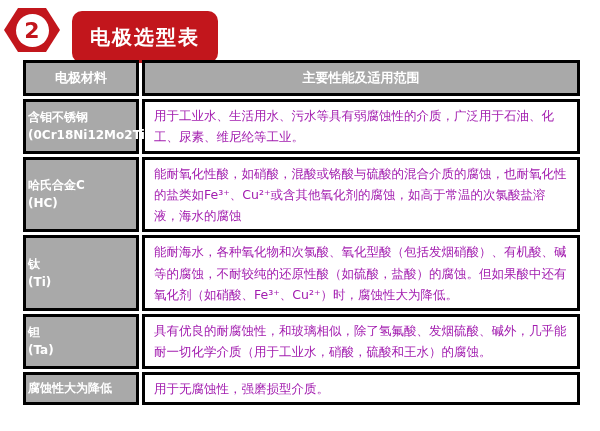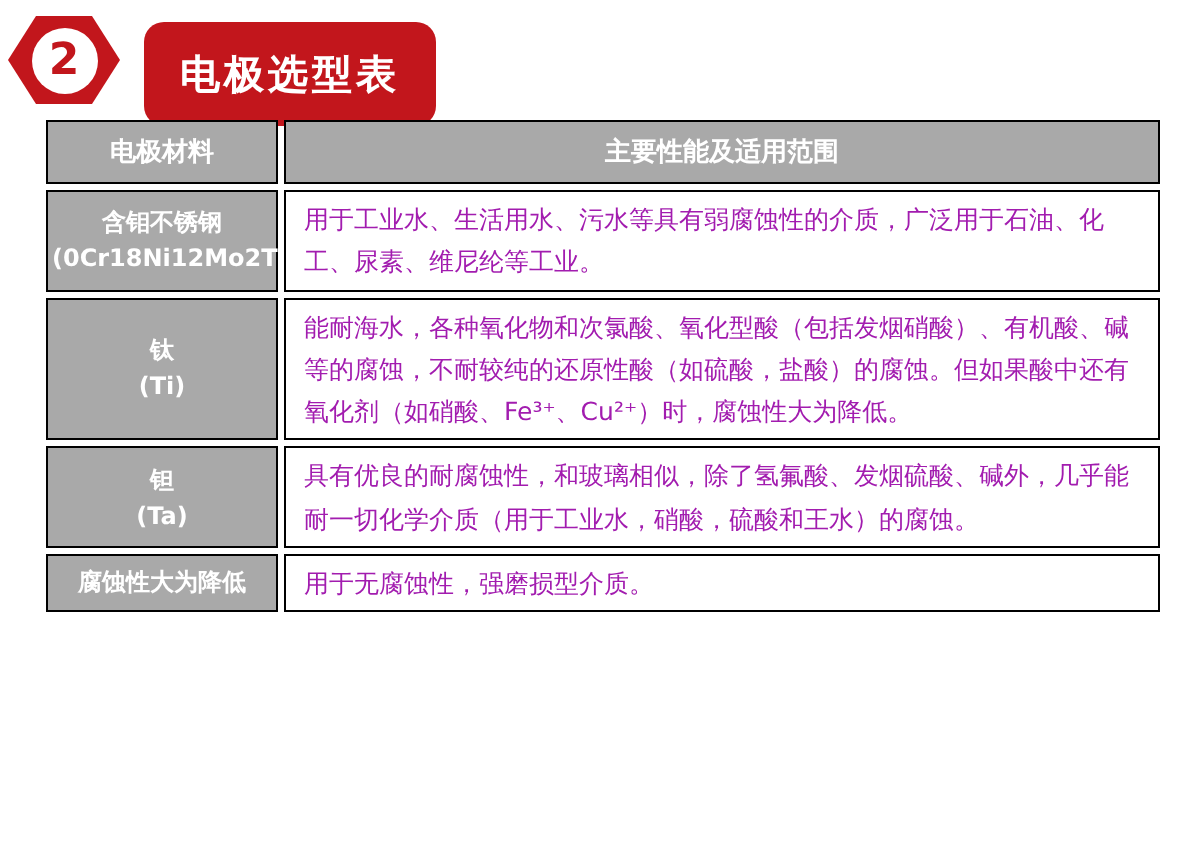--- a/index.html
+++ b/index.html
@@ -24,28 +24,28 @@
     color: #ffffff; font-size: 20px; font-weight: bold; letter-spacing: 2px;
     display: flex; align-items: center; justify-content: center;
     padding: 0 18px; border: none;
   }
 
   table.selection-table {
     position: absolute; left: 20px; top: 57px; width: 563px;
     border-collapse: separate; border-spacing: 3px;
     table-layout: fixed;
   }
-  .selection-table th, .selection-table td { border: 1px solid #000000; }
+  .selection-table th, .selection-table td { border: 3px solid #000000; }
   .selection-table th {
     background: var(--cellgray); color: #ffffff;
     font-size: 13px; font-weight: bold; padding: 6px 4px; text-align: center;
   }
   col.c-material { width: 116px; }
   td.material-cell {
-    background: var(--cellgray); color: #ffffff; text-align: center;
+    background: var(--cellgray); color: #ffffff; 
     font-size: 12px; font-weight: bold; padding: 4px 2px; line-height: 1.5;
     vertical-align: middle;
   }
   td.material-cell span { display: block; }
   td.desc-cell {
     background: #ffffff; color: #a21caf; font-size: 12.5px;
     line-height: 1.7; padding: 3px 9px; text-align: left;
     vertical-align: middle;
   }
 </style>
@@ -73,20 +73,27 @@
   <tbody>
   <tr>
     <td class="material-cell">
       <span>含钼不锈钢</span>
       <span>(0Cr18Ni12Mo2Ti)</span>
     </td>
     <td class="desc-cell">用于工业水、生活用水、污水等具有弱腐蚀性的介质，广泛用于石油、化工、尿素、维尼纶等工业。</td>
   </tr>
 
 
+  <tr>
+    <td class="material-cell">
+      <span>哈氏合金C</span>
+      <span>(HC)</span>
+    </td>
+    <td class="desc-cell">能耐氧化性酸，如硝酸，混酸或铬酸与硫酸的混合介质的腐蚀，也耐氧化性的盐类如Fe³⁺、Cu²⁺或含其他氧化剂的腐蚀，如高于常温的次氯酸盐溶液，海水的腐蚀</td>
+  </tr>
 
   <tr>
     <td class="material-cell">
       <span>钛</span>
       <span>(Ti)</span>
     </td>
     <td class="desc-cell">能耐海水，各种氧化物和次氯酸、氧化型酸（包括发烟硝酸）、有机酸、碱等的腐蚀，不耐较纯的还原性酸（如硫酸，盐酸）的腐蚀。但如果酸中还有氧化剂（如硝酸、Fe³⁺、Cu²⁺）时，腐蚀性大为降低。</td>
   </tr>
 
   <tr>

